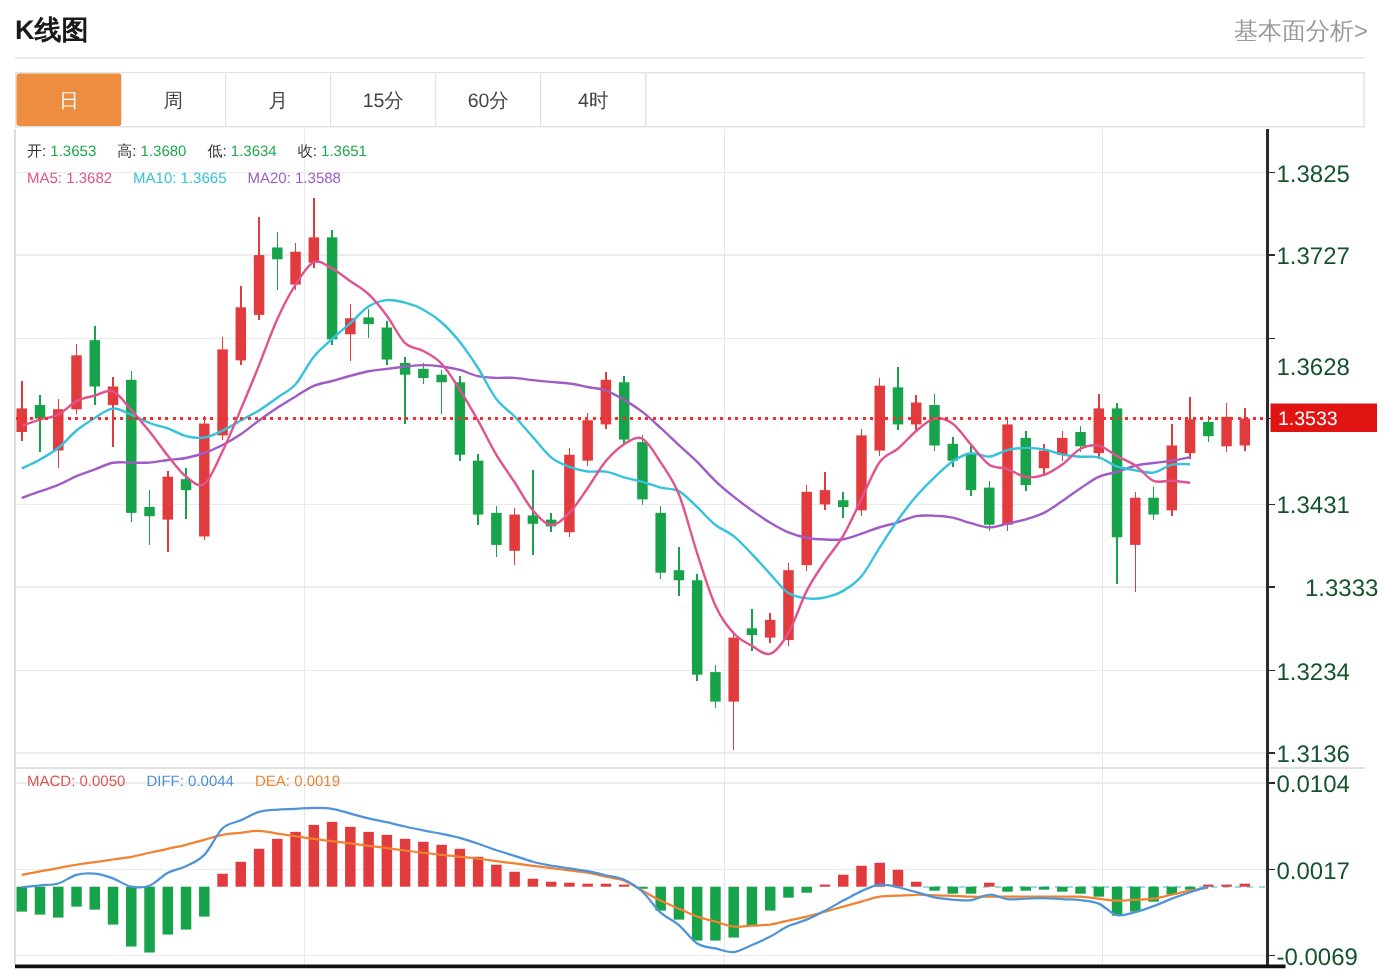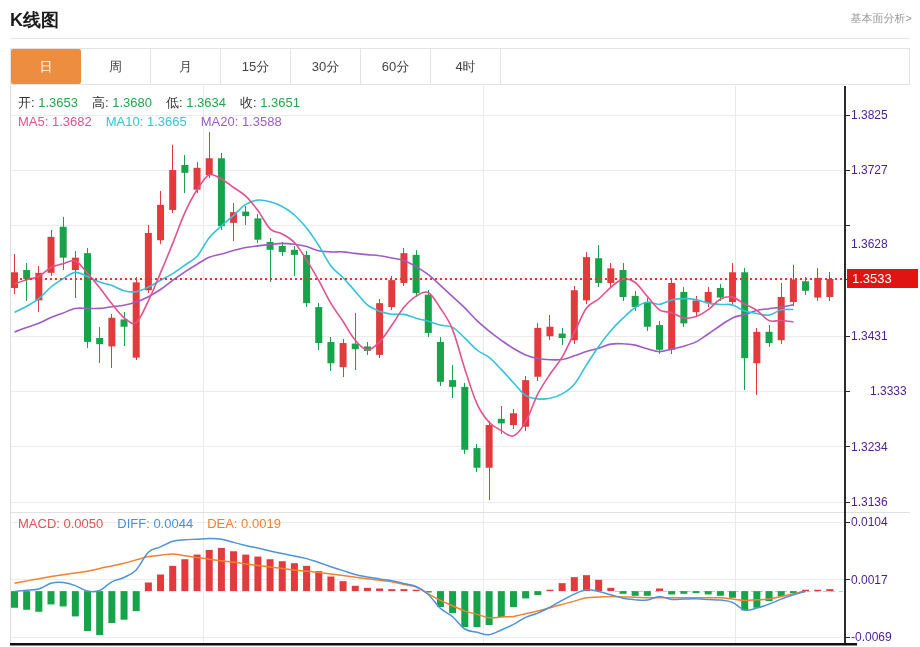--- a/index.html
+++ b/index.html
@@ -1,44 +1,43 @@
 <!DOCTYPE html>
 <html><head>
 <meta charset="utf-8">
 <style>
   html,body{margin:0;padding:0;background:#fff;font-family:"Liberation Sans","DejaVu Sans",sans-serif;}
   .page{position:relative;width:920px;height:647px;overflow:hidden;background:#fff;}
   .title{position:absolute;left:10px;top:8px;font-size:18px;font-weight:bold;color:#1a1a1a;}
-  .fund-link{position:absolute;right:8px;top:11px;font-size:11px;color:#999;text-decoration:none;cursor:pointer;}
+  .fund-link{position:absolute;right:8px;top:11px;font-size:16px;color:#999;text-decoration:none;cursor:pointer;}
   .hdr-divider{position:absolute;left:10px;top:38px;width:900px;height:1px;background:#e5e5e5;}
   .tabs{position:absolute;left:10px;top:48px;width:900px;height:37px;border:1px solid #e3e3e3;box-sizing:border-box;background:#fff;display:flex;}
   .tab{width:70px;height:35px;line-height:35px;text-align:center;font-size:13px;color:#444;border-right:1px solid #e3e3e3;background:#fff;cursor:pointer;box-sizing:border-box;}
   .tab.active{background:#ed8d3f;color:#fff;border-right:none;border-radius:2px;}
   .chart-area{position:absolute;left:0;top:0;width:920px;height:647px;}
   svg{position:absolute;left:0;top:0;}
-  .legend{position:absolute;font-size:13px;white-space:nowrap;z-index:5;}
+  .legend{position:absolute;font-size:10px;white-space:nowrap;z-index:5;}
   .legend .item{margin-right:14px;}
   .legend .lab{color:#333;}
-  .tick-label{position:absolute;left:851px;font-size:12px;color:#4c1d95;z-index:4;}
+  .tick-label{position:absolute;left:851px;font-size:16px;color:#14532d;z-index:4;}
   .price-tag{position:absolute;left:847px;width:66px;height:19px;line-height:19px;background:#e11414;color:#fff;font-size:13px;padding-left:5px;z-index:6;}
 </style>
 </head>
 <body>
 
 <div class="page">
   <div class="title">K线图</div>
   <a class="fund-link">基本面分析&gt;</a>
   <div class="hdr-divider"></div>
 
   <div class="tabs" id="tabs">
       <div class="tab active">日</div>
       <div class="tab">周</div>
       <div class="tab">月</div>
       <div class="tab">15分</div>
-      <div class="tab">30分</div>
       <div class="tab">60分</div>
       <div class="tab">4时</div>
     </div>
 
   <div class="chart-area">
     <svg id="chart-svg" width="920" height="647">
         <line x1="10" y1="115" x2="845" y2="115" stroke="#ececec" stroke-width="1" shape-rendering="crispEdges"></line>
         <line x1="10" y1="170.04499274310615" x2="845" y2="170.04499274310615" stroke="#ececec" stroke-width="1" shape-rendering="crispEdges"></line>
         <line x1="10" y1="225.6516690856317" x2="845" y2="225.6516690856317" stroke="#ececec" stroke-width="1" shape-rendering="crispEdges"></line>
         <line x1="10" y1="279.0116110304797" x2="845" y2="279.0116110304797" stroke="#ececec" stroke-width="1" shape-rendering="crispEdges"></line>

